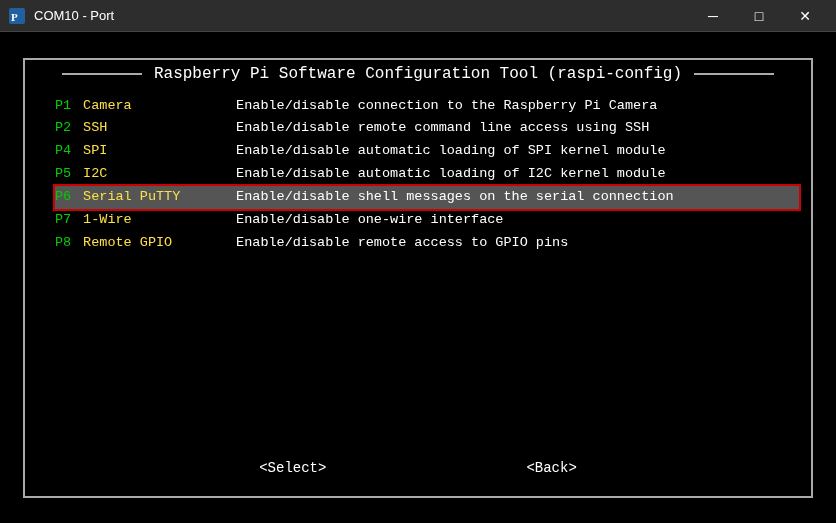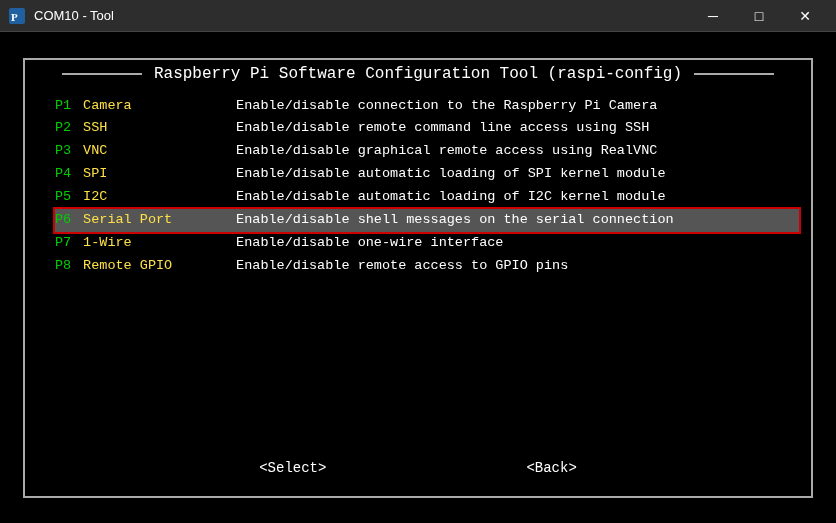--- a/index.html
+++ b/index.html
@@ -170,45 +170,44 @@
 <body>
 
 <div class="title-bar">
   <div class="title-bar-left">
     <div class="title-bar-icon">
       <svg viewBox="0 0 16 16" xmlns="http://www.w3.org/2000/svg">
         <rect width="16" height="16" fill="#2060a0" rx="2"></rect>
         <text x="2" y="13" font-size="11" fill="white" font-family="serif" font-weight="bold">P</text>
       </svg>
     </div>
-    <span class="title-bar-title">COM10 - Tool</span>
+    <span class="title-bar-title">COM10 - Port</span>
   </div>
   <div class="title-bar-controls">
     <button class="title-btn">─</button>
     <button class="title-btn">□</button>
     <button class="title-btn close">✕</button>
   </div>
 </div>
 
 <div class="terminal">
   <div class="config-box">
 
     <div class="config-title-row">
       <div class="config-title-line"></div>
       <span class="config-title-text">Raspberry Pi Software Configuration Tool (raspi-config)</span>
       <div class="config-title-line"></div>
     </div>
 
     <div class="menu-items">
     <div class="menu-item"><span class="item-code">P1</span><span> </span><span class="item-name">Camera     </span><span class="item-desc">Enable/disable connection to the Raspberry Pi Camera</span></div>
         <div class="menu-item"><span class="item-code">P2</span><span> </span><span class="item-name">SSH        </span><span class="item-desc">Enable/disable remote command line access using SSH</span></div>
-        <div class="menu-item"><span class="item-code">P3</span><span> </span><span class="item-name">VNC        </span><span class="item-desc">Enable/disable graphical remote access using RealVNC</span></div>
         <div class="menu-item"><span class="item-code">P4</span><span> </span><span class="item-name">SPI        </span><span class="item-desc">Enable/disable automatic loading of SPI kernel module</span></div>
         <div class="menu-item"><span class="item-code">P5</span><span> </span><span class="item-name">I2C        </span><span class="item-desc">Enable/disable automatic loading of I2C kernel module</span></div>
-        <div class="menu-item selected"><span class="item-code">P6</span><span> </span><span class="item-name">Serial Port</span><span class="item-desc">Enable/disable shell messages on the serial connection</span></div>
+        <div class="menu-item selected"><span class="item-code">P6</span><span> </span><span class="item-name">Serial PuTTY</span><span class="item-desc">Enable/disable shell messages on the serial connection</span></div>
         <div class="menu-item"><span class="item-code">P7</span><span> </span><span class="item-name">1-Wire     </span><span class="item-desc">Enable/disable one-wire interface</span></div>
         <div class="menu-item"><span class="item-code">P8</span><span> </span><span class="item-name">Remote GPIO</span><span class="item-desc">Enable/disable remote access to GPIO pins</span></div>
       </div>
 
     <div class="bottom-buttons">
       <button class="menu-button">&lt;Select&gt;</button>
       <button class="menu-button">&lt;Back&gt;</button>
     </div>
   </div>
 </div>

